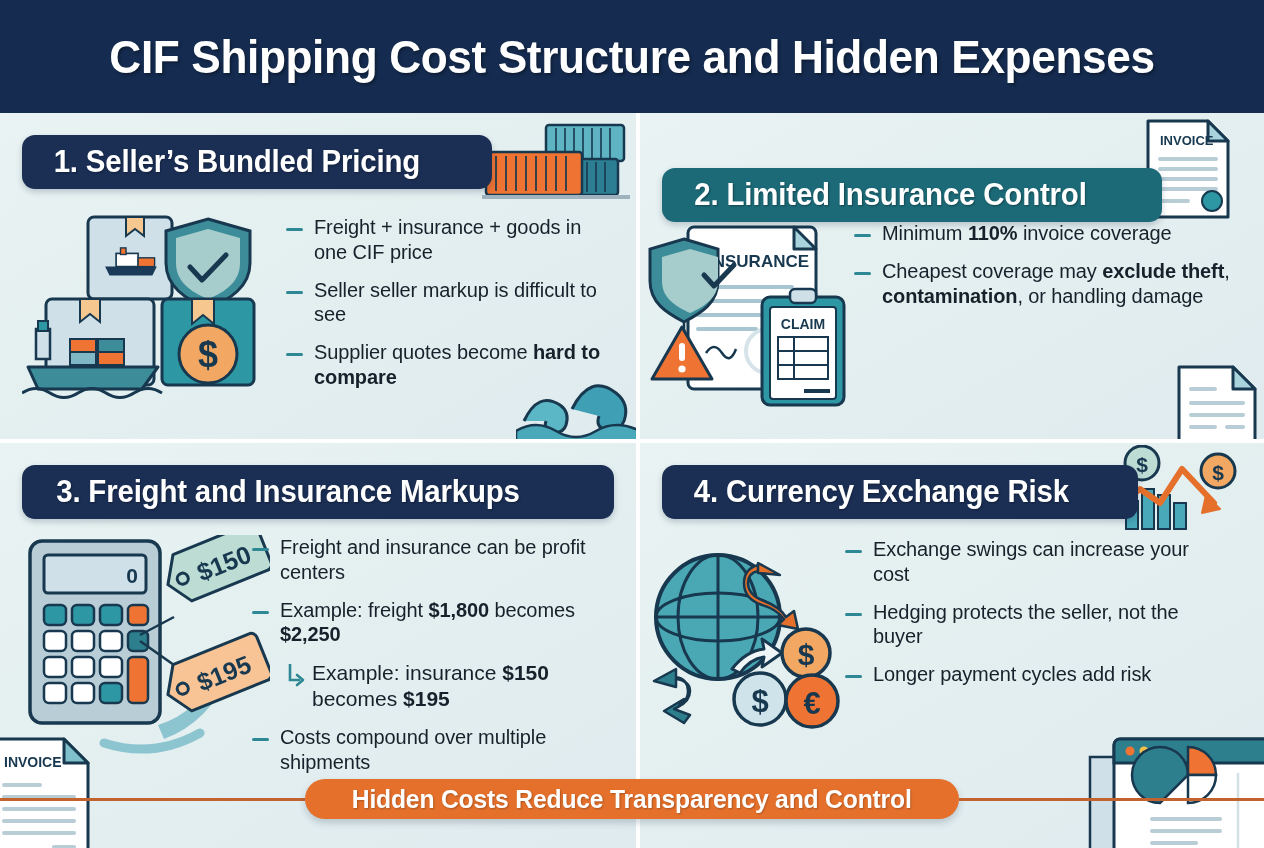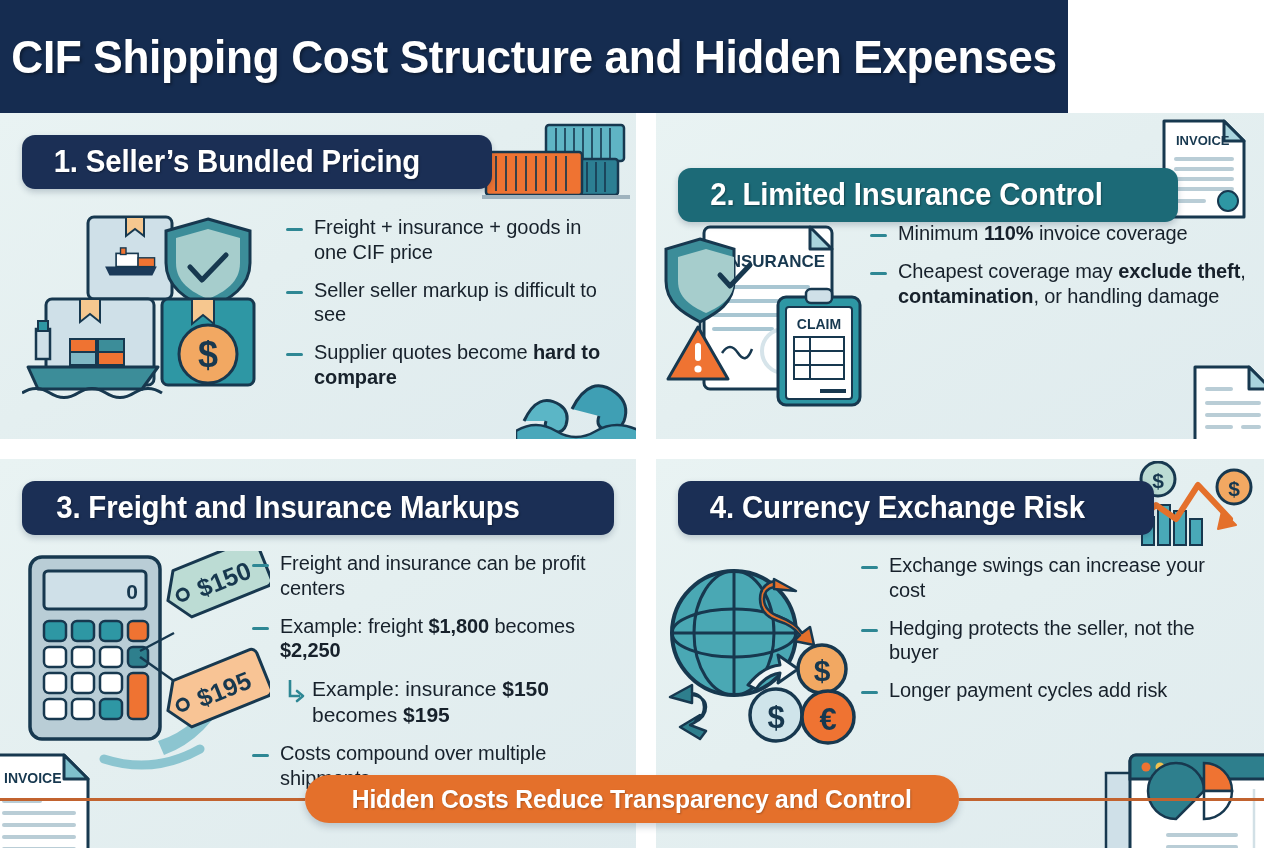--- a/index.html
+++ b/index.html
@@ -6,42 +6,42 @@
   html, body {
     width: 1264px; height: 848px;
     background: #ffffff;
     font-family: "Liberation Sans", sans-serif;
     overflow: hidden;
   }
   .page { position: relative; width: 1264px; height: 848px; background: #ffffff; }
 
   
   .titlebar {
-    position: absolute; left: 0; top: 0; width: 1068px; height: 113px;
+    position: absolute; left: 0; top: 0; width: 1264px; height: 113px;
     background: #152c50;
     display: flex; align-items: center; justify-content: center;
   }
   .titlebar .title {
     color: #ffffff;
     font-size: 47px;
     font-weight: 700;
     letter-spacing: -0.4px;
     transform: scaleX(0.94);
     text-shadow: 2px 2px 3px rgba(0,0,0,0.35);
     white-space: nowrap;
   }
 
   
   .grid {
     position: absolute; left: 0; top: 113px; width: 1038px; height: 735px;
     display: grid;
     grid-template-columns: 640px 624px;
     grid-template-rows: 330px 405px;
     background: #ffffff;
-    gap: 16px;
+    gap: 0;
   }
   .quad {
     position: relative;
     overflow: hidden;
     background: linear-gradient(150deg, #e9f3f3 0%, #e4eff0 45%, #dfebee 100%);
     border-right: 4px solid #ffffff;
     border-bottom: 4px solid #ffffff;
   }
   .quad.q2, .quad.q4 { border-right: none; }
   .quad.q3, .quad.q4 { border-bottom: none; }
@@ -99,21 +99,21 @@
   
   .banner-wrap {
     position: absolute; left: 0; top: 770px; width: 1264px; height: 58px;
     display: flex; align-items: center; z-index: 9;
   }
   .banner-line { height: 3px; background: #c2632f; flex: 1 1 auto; }
   .banner-pill {
     flex: 0 0 auto;
     background: #e4702b;
     border-radius: 30px;
-    height: 48px;
+    height: 40px;
     padding: 0 32px;
     display: flex; align-items: center; justify-content: center;
     box-shadow: 0 4px 7px rgba(40,60,80,0.22);
   }
   .banner-pill .btext {
     color: #fff; font-size: 26px; font-weight: 700;
     letter-spacing: -0.2px; transform: scaleX(0.95);
     text-shadow: 1px 1px 2px rgba(0,0,0,0.25);
     white-space: nowrap;
   }

